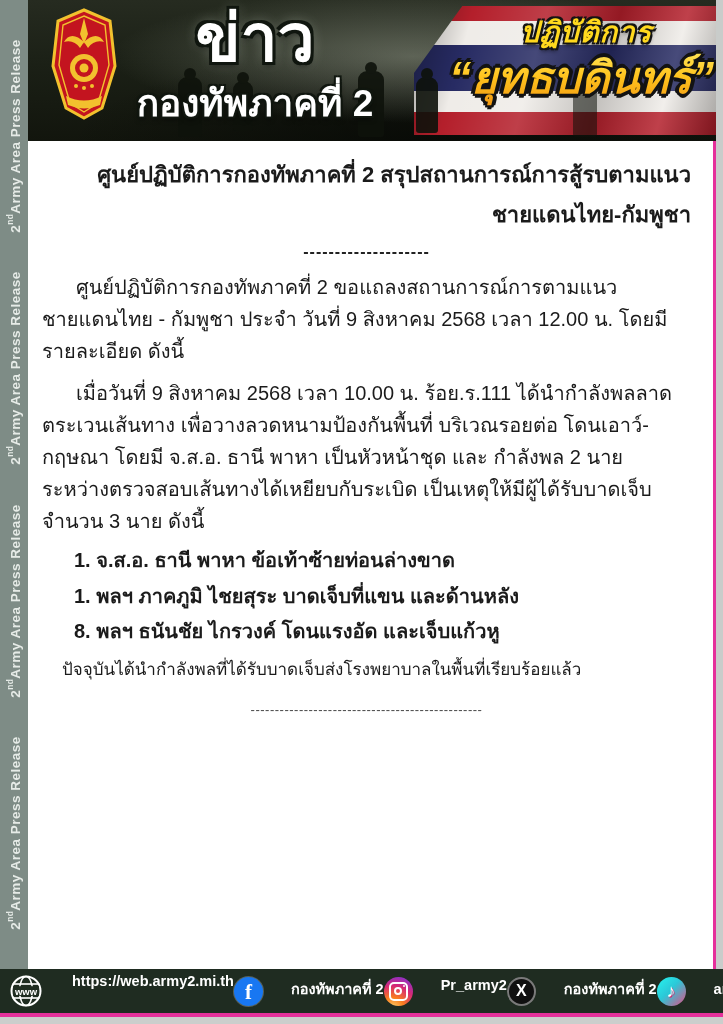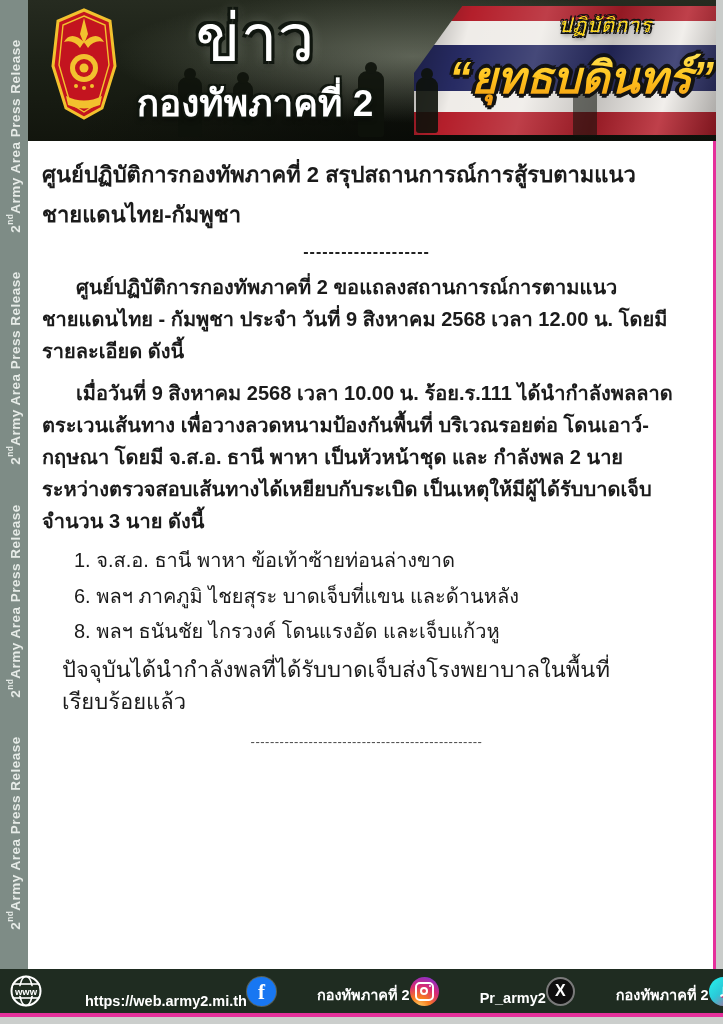--- a/index.html
+++ b/index.html
@@ -53,65 +53,65 @@
   }
   .flag::after { content:""; position:absolute; inset:0;
     background:linear-gradient(105deg, rgba(0,0,0,.35) 0%, rgba(255,255,255,0) 18%,
       rgba(255,255,255,.14) 40%, rgba(0,0,0,.18) 62%, rgba(255,255,255,.15) 82%, rgba(0,0,0,.30) 100%);
   }
 
   .emblem { position:absolute; left:18px; top:8px; width:76px; height:112px; }
 
   .titles { position:absolute; left:62px; top:0; width:330px; text-align:center; }
   .news {
-    font-size:66px; font-weight:normal; color:#ffffff; line-height:76px;
+    font-size:66px; font-weight:bold; color:#ffffff; line-height:76px;
     text-shadow:3px 3px 0 #10160f, -3px 3px 0 #10160f, 3px -3px 0 #10160f, -3px -3px 0 #10160f,
       0 4px 6px rgba(0,0,0,.6), 0 0 14px rgba(225,235,220,.45);
   }
   .unit {
     font-size:37px; font-weight:bold; color:#ffffff; line-height:44px; white-space:nowrap; margin-top:6px;
     text-shadow:2px 2px 0 #10160f, -2px 2px 0 #10160f, 2px -2px 0 #10160f, -2px -2px 0 #10160f,
       0 3px 5px rgba(0,0,0,.6);
   }
   .op-label {
-    position:absolute; top:9px; right:64px; font-size:20px; font-weight:normal; font-style:italic;
+    position:absolute; top:9px; right:64px; font-size:29px; font-weight:bold; font-style:italic;
     color:#ffd91e; letter-spacing:1px;
     text-shadow:2px 2px 0 #141414, -2px 2px 0 #141414, 2px -2px 0 #141414, -2px -2px 0 #141414, 0 3px 4px rgba(0,0,0,.55);
   }
   .op-name {
     position:absolute; top:42px; right:2px; font-size:44px; font-weight:bold; font-style:italic;
     white-space:nowrap; color:#fdb51a;
     background:linear-gradient(180deg,#ffe658 12%, #ffc31d 50%, #ef8f10 100%);
     -webkit-background-clip:text; background-clip:text; -webkit-text-fill-color:transparent;
     filter:drop-shadow(2px 2px 0 #131313) drop-shadow(-2px -2px 0 #131313)
            drop-shadow(2px -2px 0 #131313) drop-shadow(-2px 2px 0 #131313);
   }
 
   
   .content {
     position:absolute; left:28px; top:141px; width:688px; height:828px; z-index:2;
     background:#ffffff; border-right:3px solid #e5309b;
     box-sizing:border-box; padding:14px 22px 0 14px; color:#1b1b1b;
   }
-  .doc-title { margin:0; font-size:22px; font-weight:bold; text-align:left; line-height:40px; }
+  .doc-title { margin:0; font-size:22px; font-weight:bold; text-align:right; line-height:40px; }
   .doc-title .tline { display:block; }
   .sep-top { text-align:center; font-weight:bold; font-size:16px; letter-spacing:1px; color:#222;
     margin-top:8px; }
-  .para { font-size:20px; line-height:32px; margin:10px 0 0 0; text-indent:34px;font-weight:bold; }
-  .casualties { list-style:none; margin:6px 0 0 0; padding:0 0 0 32px; font-size:20px; line-height:35.5px; }
-  .closing { font-size:22px; line-height:32px; margin:4px 0 0 0; padding-left:20px; }
+  .para { font-size:20px; line-height:32px; margin:10px 0 0 0; text-indent:34px; }
+  .casualties { list-style:none; margin:6px 0 0 0; padding:0 0 0 32px; font-size:20px; line-height:35.5px;font-weight:bold; }
+  .closing { font-size:17px; line-height:32px; margin:4px 0 0 0; padding-left:20px; }
   .sep-bottom { text-align:center; font-size:13px; color:#484848; letter-spacing:0.5px; margin-top:16px; }
 
   
   .footer {
     position:absolute; left:0; top:969px; width:716px; height:44px; z-index:5;
     background:#1f2c21; border-bottom:4px solid #e5309b; box-sizing:content-box;
     display:flex; align-items:center; justify-content:space-between; padding:0 10px 0 8px;
   }
-  .f-item { display:flex; align-items:flex-end; gap:20px; }
+  .f-item { display:flex; align-items:flex-start; gap:7px; }
   .f-label { color:#ffffff; font-weight:bold; font-size:14.5px; white-space:nowrap;margin-left:21px; }
   .icon-circle { width:29px; height:29px; border-radius:50%; display:flex; align-items:center; justify-content:center; flex:0 0 auto; }
   .fb { background:#1877f2; box-shadow:0 0 0 1px rgba(255,255,255,.25); }
   .fb-glyph { color:#fff; font-weight:bold; font-size:21px; font-family:"Liberation Serif", serif; margin-top:3px; }
   .ig { background:radial-gradient(circle at 30% 110%, #feda75 0%, #fa7e1e 30%, #d62976 62%, #962fbf 85%, #4f5bd5 100%); }
   .ig-cam { width:15px; height:15px; border:2px solid #fff; border-radius:5px; position:relative; }
   .ig-cam::before { content:""; position:absolute; left:3.5px; top:3.5px; width:4px; height:4px;
     border:2px solid #fff; border-radius:50%; }
   .ig-cam::after { content:""; position:absolute; right:1px; top:1px; width:2px; height:2px; background:#fff; border-radius:50%; }
   .xx { background:#101010; border:2px solid #7a7a7a; width:25px; height:25px; }
@@ -168,21 +168,21 @@
 
   <main class="content">
     <h1 class="doc-title">
       <span class="tline">ศูนย์ปฏิบัติการกองทัพภาคที่ 2 สรุปสถานการณ์การสู้รบตามแนวชายแดนไทย-กัมพูชา</span>
     </h1>
     <div class="sep-top">--------------------</div>
     <p class="para">ศูนย์ปฏิบัติการกองทัพภาคที่ 2 ขอแถลงสถานการณ์การตามแนวชายแดนไทย - กัมพูชา ประจำ วันที่ 9 สิงหาคม 2568 เวลา 12.00 น. โดยมีรายละเอียด ดังนี้</p>
     <p class="para">เมื่อวันที่ 9 สิงหาคม 2568 เวลา 10.00 น. ร้อย.ร.111 ได้นำกำลังพลลาดตระเวนเส้นทาง เพื่อวางลวดหนามป้องกันพื้นที่ บริเวณรอยต่อ โดนเอาว์-กฤษณา โดยมี จ.ส.อ. ธานี พาหา เป็นหัวหน้าชุด และ กำลังพล 2 นาย ระหว่างตรวจสอบเส้นทางได้เหยียบกับระเบิด เป็นเหตุให้มีผู้ได้รับบาดเจ็บ จำนวน 3 นาย ดังนี้</p>
     <ul class="casualties">
       <li>1. จ.ส.อ. ธานี พาหา ข้อเท้าซ้ายท่อนล่างขาด</li>
-      <li>6. พลฯ ภาคภูมิ ไชยสุระ บาดเจ็บที่แขน และด้านหลัง</li>
+      <li>1. พลฯ ภาคภูมิ ไชยสุระ บาดเจ็บที่แขน และด้านหลัง</li>
       <li>8. พลฯ ธนันชัย ไกรวงค์ โดนแรงอัด และเจ็บแก้วหู</li>
     </ul>
     <p class="closing">ปัจจุบันได้นำกำลังพลที่ได้รับบาดเจ็บส่งโรงพยาบาลในพื้นที่เรียบร้อยแล้ว</p>
     <div class="sep-bottom">------------------------------------------------</div>
   </main>
 
   <footer class="footer">
     <div class="f-item">
       <svg class="globe-svg" viewBox="0 0 36 36">
         <circle cx="18" cy="18" r="14.5" fill="none" stroke="#ffffff" stroke-width="2"></circle>

